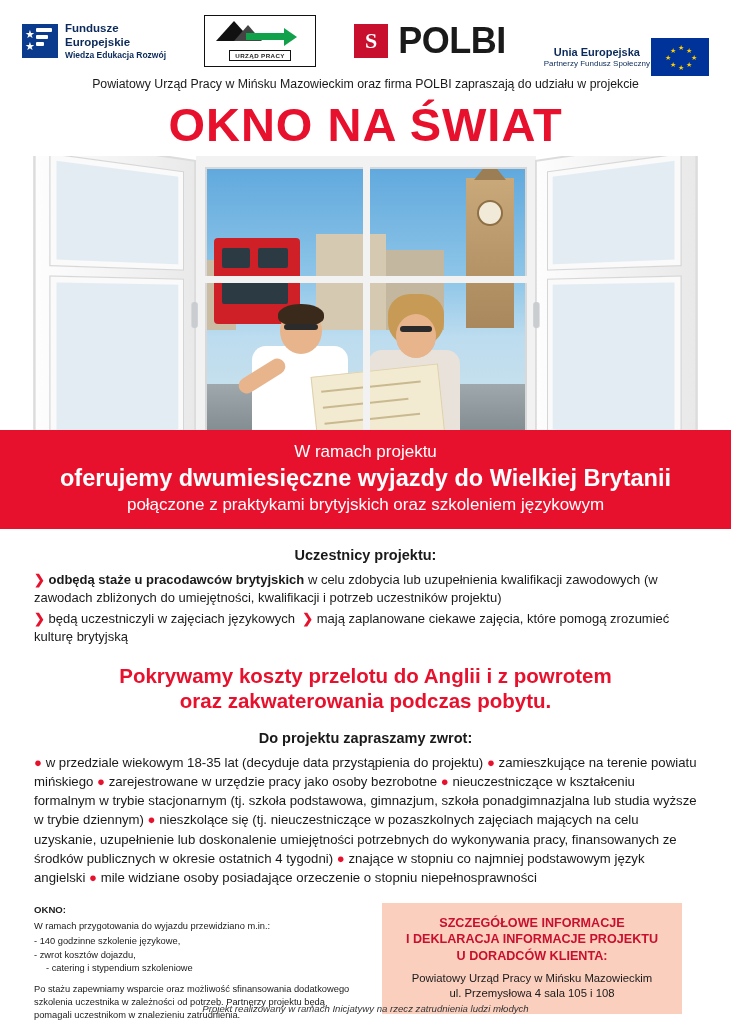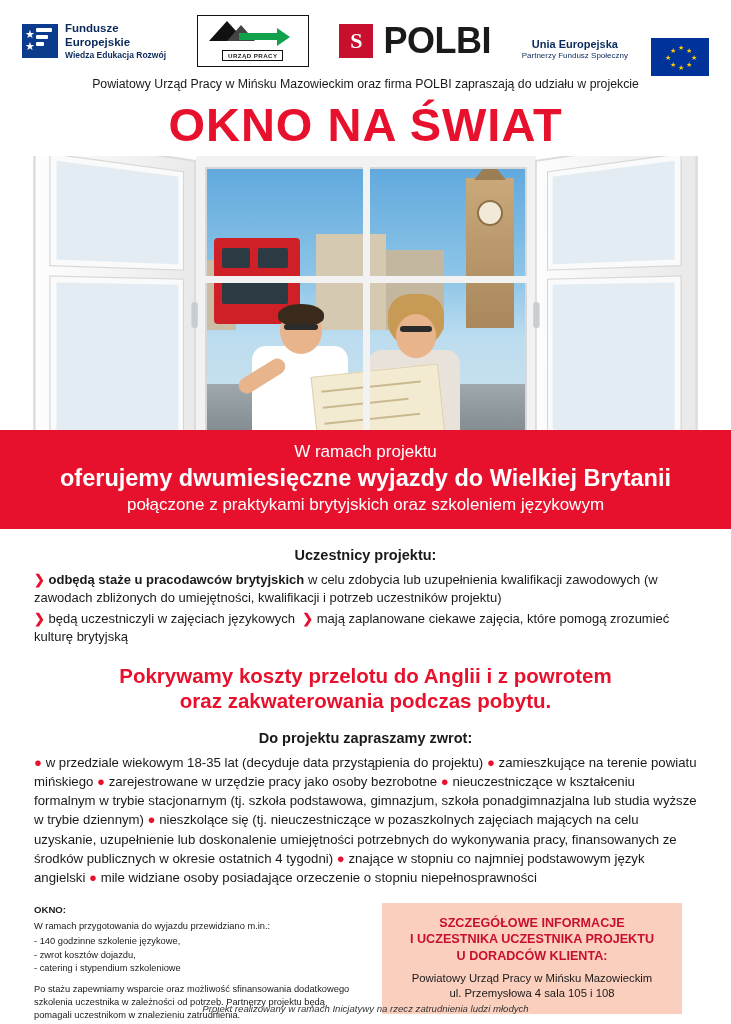--- a/index.html
+++ b/index.html
@@ -48,21 +48,21 @@
   }
 
   .logo-polbi { display:flex; align-items:center; gap:10px; }
   .polbi-mark {
     width:34px; height:34px; background:#c8102e; color:#fff;
     display:flex; align-items:center; justify-content:center;
     font-size:22px; font-weight:bold; font-family:"Liberation Serif", serif;
   }
   .polbi-name { font-size:36px; font-weight:bold; letter-spacing:-0.5px; color:#1a1a1a; }
 
-  .logo-ue { display:flex; gap:23px;margin-top:32px; }
+  .logo-ue { display:flex; align-items:center; gap:1px;margin-top:32px; }
   .ue-text { text-align:center; line-height:1.2; }
   .ue-t1 { font-size:11px; font-weight:bold; color:#0b2a5b; }
   .ue-t2 { font-size:8px; color:#0b2a5b; }
   .ue-flag {
     width:58px; height:38px; background:#003399; position:relative;
   }
   .ue-flag .s { position:absolute; color:#ffcc00; font-size:7px; line-height:1; }
 
   
   .intro-line {
@@ -383,26 +383,26 @@
   </div>
 </div>
 
 <div class="bottom">
 
   <div class="uwaga">
     <div class="t">OKNO:</div>
     <p style="margin-bottom:2px;">W ramach przygotowania do wyjazdu przewidziano m.in.:</p>
     <p style="margin:0;">- 140 godzinne szkolenie językowe,</p>
     <p style="margin:0;">- zwrot kosztów dojazdu,</p>
-    <p style="margin:0 0 8px 0;">- catering i stypendium szkoleniowe</p>
+    <p style="margin:0 0 8px 12px;">- catering i stypendium szkoleniowe</p>
     <p>Po stażu zapewniamy wsparcie oraz możliwość sfinansowania dodatkowego szkolenia uczestnika w zależności od potrzeb. Partnerzy projektu będą pomagali uczestnikom w znalezieniu zatrudnienia.</p>
   </div>
 
   <div class="info-box">
     <div class="h">SZCZEGÓŁOWE INFORMACJE</div>
-    <div class="h">I UCZESTNIKA UCZESTNIKA PROJEKTU</div>
+    <div class="h">I DEKLARACJA INFORMACJE PROJEKTU</div>
     <div class="h">U DORADCÓW KLIENTA:</div>
     <div class="d">Powiatowy Urząd Pracy w Mińsku Mazowieckim</div>
     <div class="d" style="margin-top:0;">ul. Przemysłowa 4 sala 105 i 108</div>
   </div>
 </div>
 
 <div class="footer">Projekt realizowany w ramach Inicjatywy na rzecz zatrudnienia ludzi młodych</div>
 
 </body></html>

